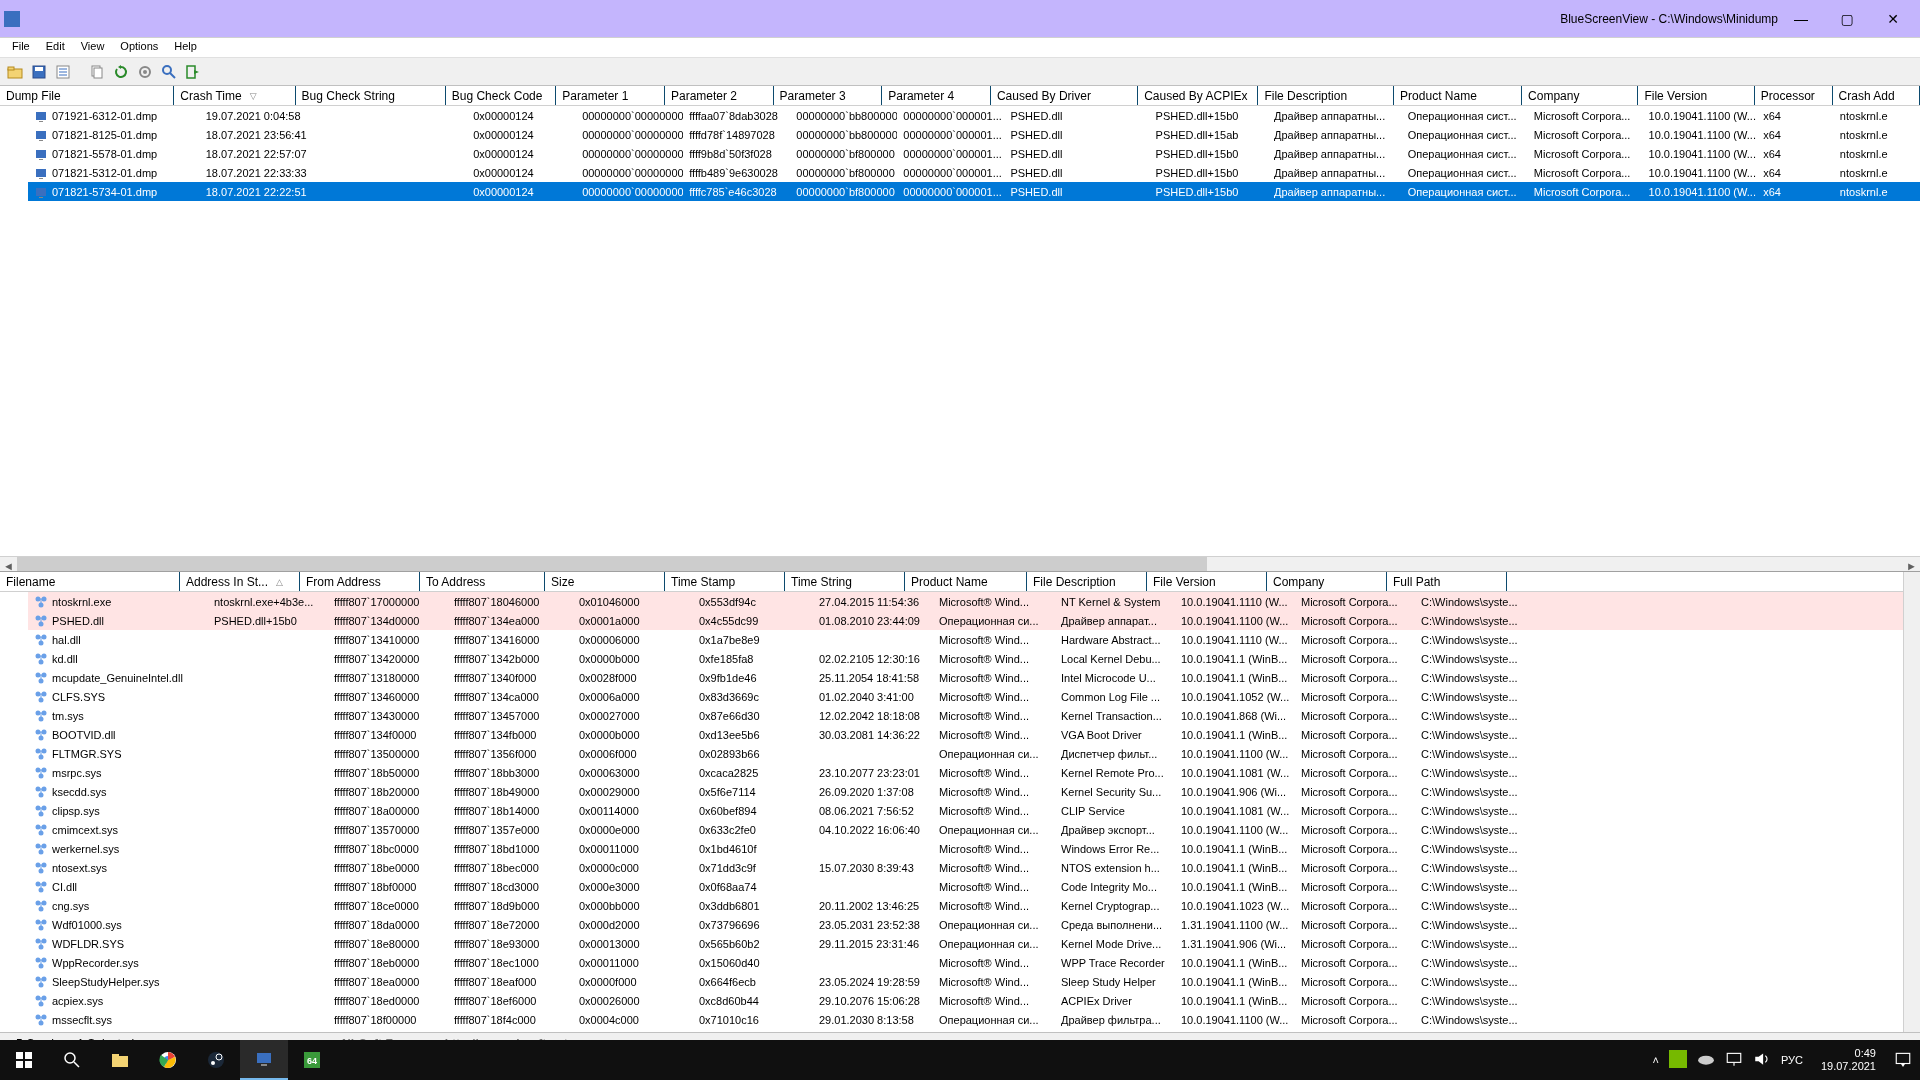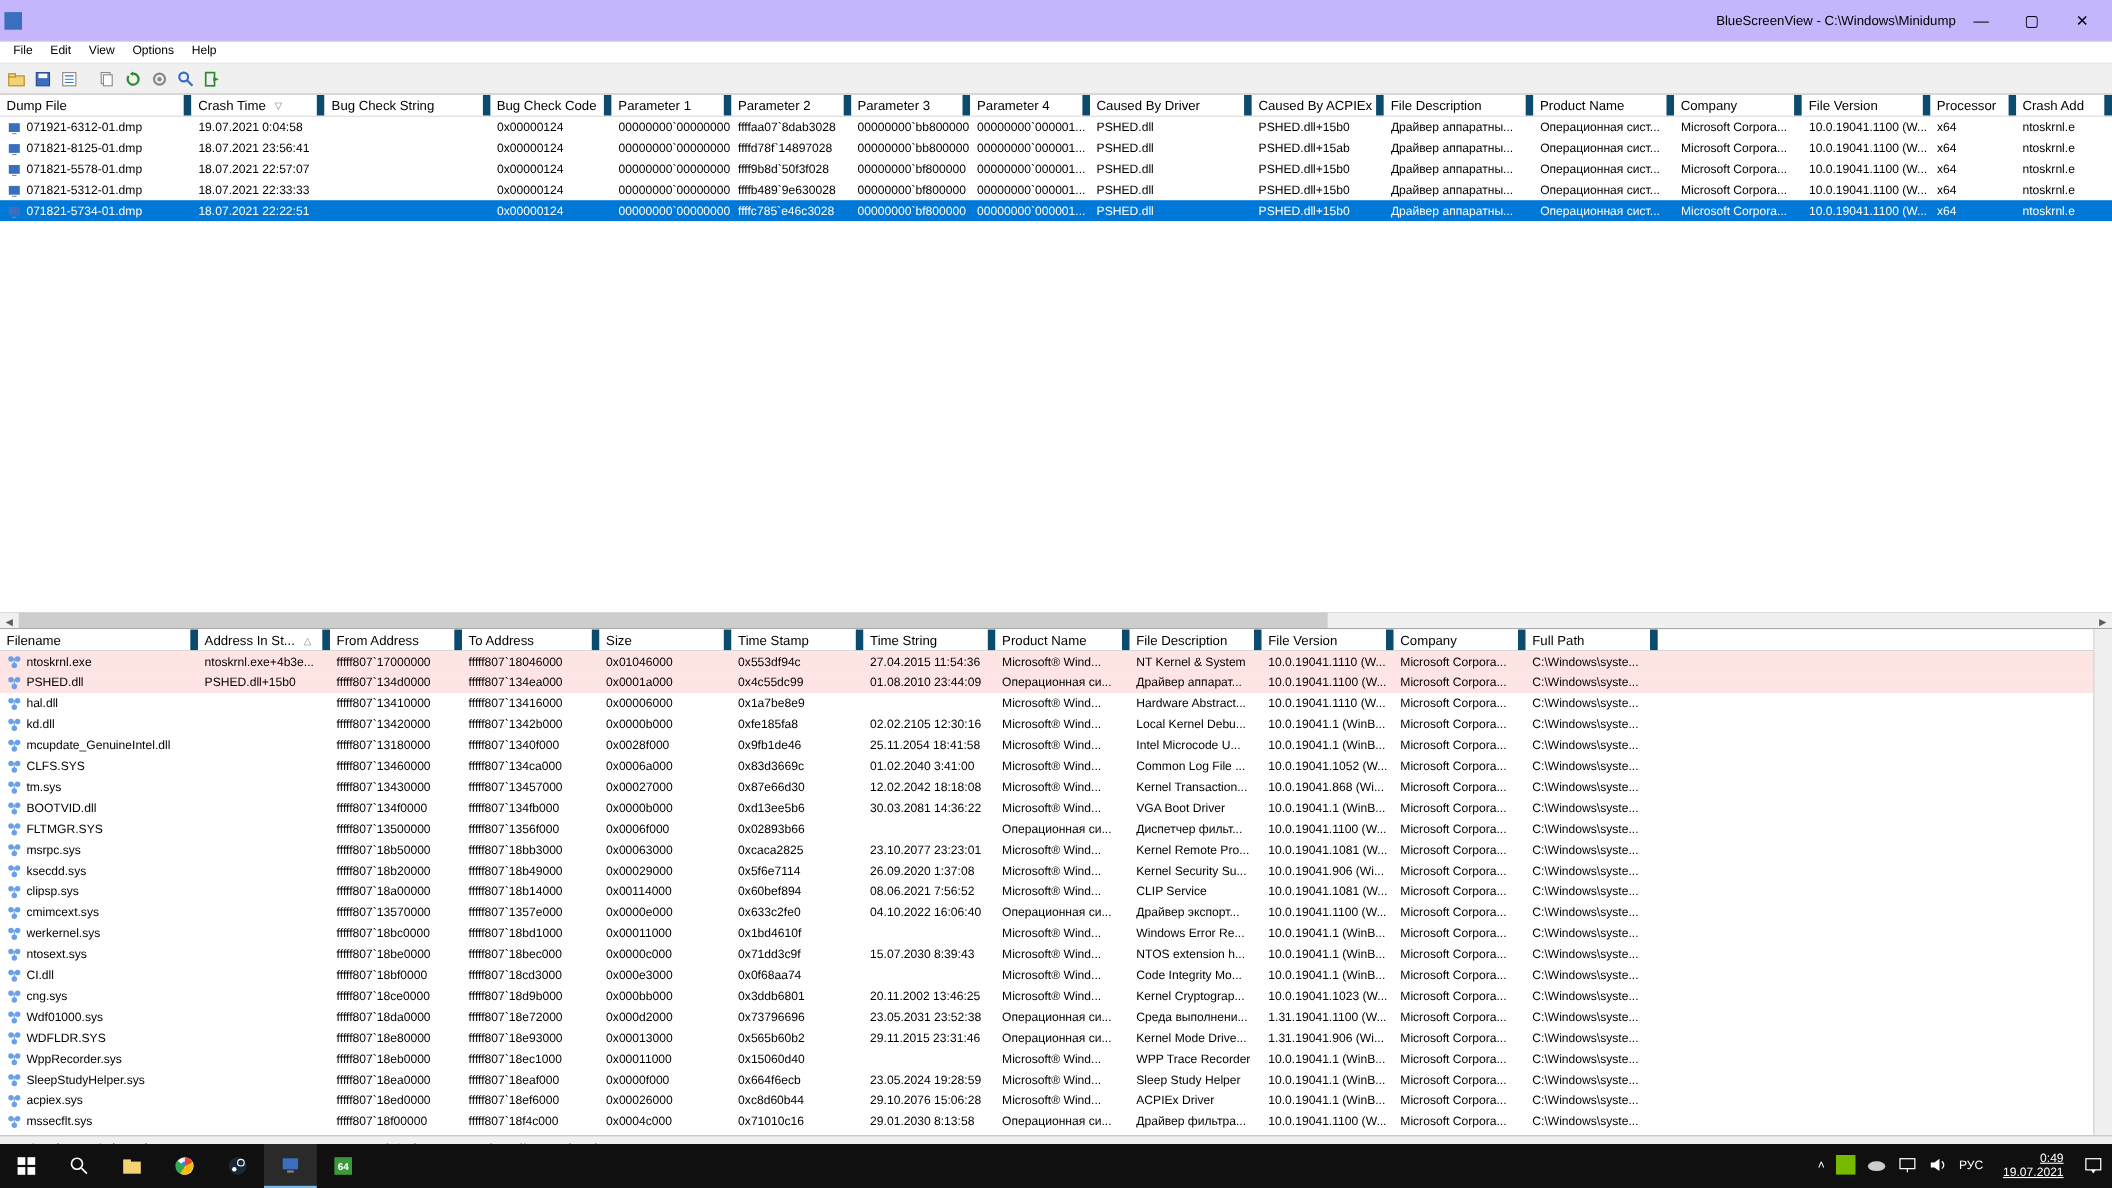--- a/index.html
+++ b/index.html
@@ -15,24 +15,24 @@
 
 .toolbar { height: 28px; background: #f0f0f0; display: flex; align-items: center; padding: 0 4px; gap: 2px; border-bottom: 1px solid #c0c0c0; }
 .toolbar .tb { width: 22px; height: 22px; display: flex; align-items: center; justify-content: center; }
 .toolbar svg { width: 16px; height: 16px; }
 
 .pane { position: relative; }
 .top-pane { height: 486px; border-bottom: 1px solid #a0a0a0; overflow: hidden; }
 .bottom-pane { height: 460px; overflow: hidden; }
 
 .grid-header { height: 20px; background: #fff; display: flex; border-bottom: 1px solid #d0d0d0; position: sticky; top: 0; }
-.gh-col { border-right: 7px solid #0c4a6e; padding: 2px 6px; white-space: nowrap; overflow: hidden; font-size: 12px; background: #fff; display: flex; align-items: center; }
+.gh-col { border-right: 1px solid #0c4a6e; padding: 2px 6px; white-space: nowrap; overflow: hidden; font-size: 12px; background: #fff; display: flex; align-items: center; }
 .gh-col .sort { margin-left: 8px; color: #888; font-size: 9px; }
 
-.grid-body { overflow: auto; }
+.grid-body { overflow: auto; padding-left: 28px; }
 .row { height: 19px; display: flex; white-space: nowrap; }
 .row.sel { background: #0078d7; color: #fff; }
 .row.pink { background: #ffe4e4; }
 .cell { padding: 2px 6px; overflow: hidden; white-space: nowrap; display: flex; align-items: center; gap: 4px; }
 .ficn { width: 14px; height: 14px; flex-shrink: 0; }
 .ficn svg { width: 14px; height: 14px; }
 
 .scroll-h { height: 17px; background: #f0f0f0; border-top: 1px solid #d0d0d0; position: relative; display:flex;}
 .scroll-h .thumb { position: absolute; left: 17px; top: 0; width: 62%; height: 100%; background: #cdcdcd; }
 .scroll-h .arr { width: 17px; height: 17px; display:flex; align-items:center; justify-content:center; color:#606060; }
@@ -40,21 +40,21 @@
 .scroll-v { width: 17px; background: #f0f0f0; border-left: 1px solid #d0d0d0; }
 
 .statusbar { height: 22px; background: #f0f0f0; border-top: 1px solid #c0c0c0; display: flex; align-items: center; padding: 0 8px; font-size: 12px; }
 .statusbar .sec { padding: 0 8px; }
 .statusbar .credit { color: #737373; font-weight: bold; margin-left: 200px;}
 
 .taskbar { position: absolute; bottom: 0; left: 0; right: 0; height: 40px; background: #101010; display: flex; align-items: center; color: #fff; }
 .taskbar .tbtn { width: 48px; height: 40px; display: flex; align-items: center; justify-content: center; text-align: center; }
 .taskbar .tbtn.active { background: #2a2a2a; border-bottom: 2px solid #76b9ed; }
 .taskbar .tray { margin-left: auto; display: flex; align-items: center; gap: 10px; padding: 0 8px; }
-.taskbar .clock { text-align: right; font-size: 11px; line-height: 13px; padding: 0 8px; text-decoration: underline; }
+.taskbar .clock { text-align: right; font-size: 11px; line-height: 13px; padding: 0 8px; }
 .taskbar svg { width: 18px; height: 18px; }
 .lang { font-size: 11px; }
 
 
 .t0{width:180px}.t1{width:125px}.t2{width:155px}.t3{width:114px}.t4{width:112px}.t5{width:112px}.t6{width:112px}.t7{width:112px}.t8{width:152px}.t9{width:124px}.t10{width:140px}.t11{width:132px}.t12{width:120px}.t13{width:120px}.t14{width:80px}.t15{width:90px}
 
 .b0{width:180px}.b1{width:120px}.b2{width:120px}.b3{width:125px}.b4{width:120px}.b5{width:120px}.b6{width:120px}.b7{width:122px}.b8{width:120px}.b9{width:120px}.b10{width:120px}.b11{width:120px}
 </style>
 </head>
 <body>

